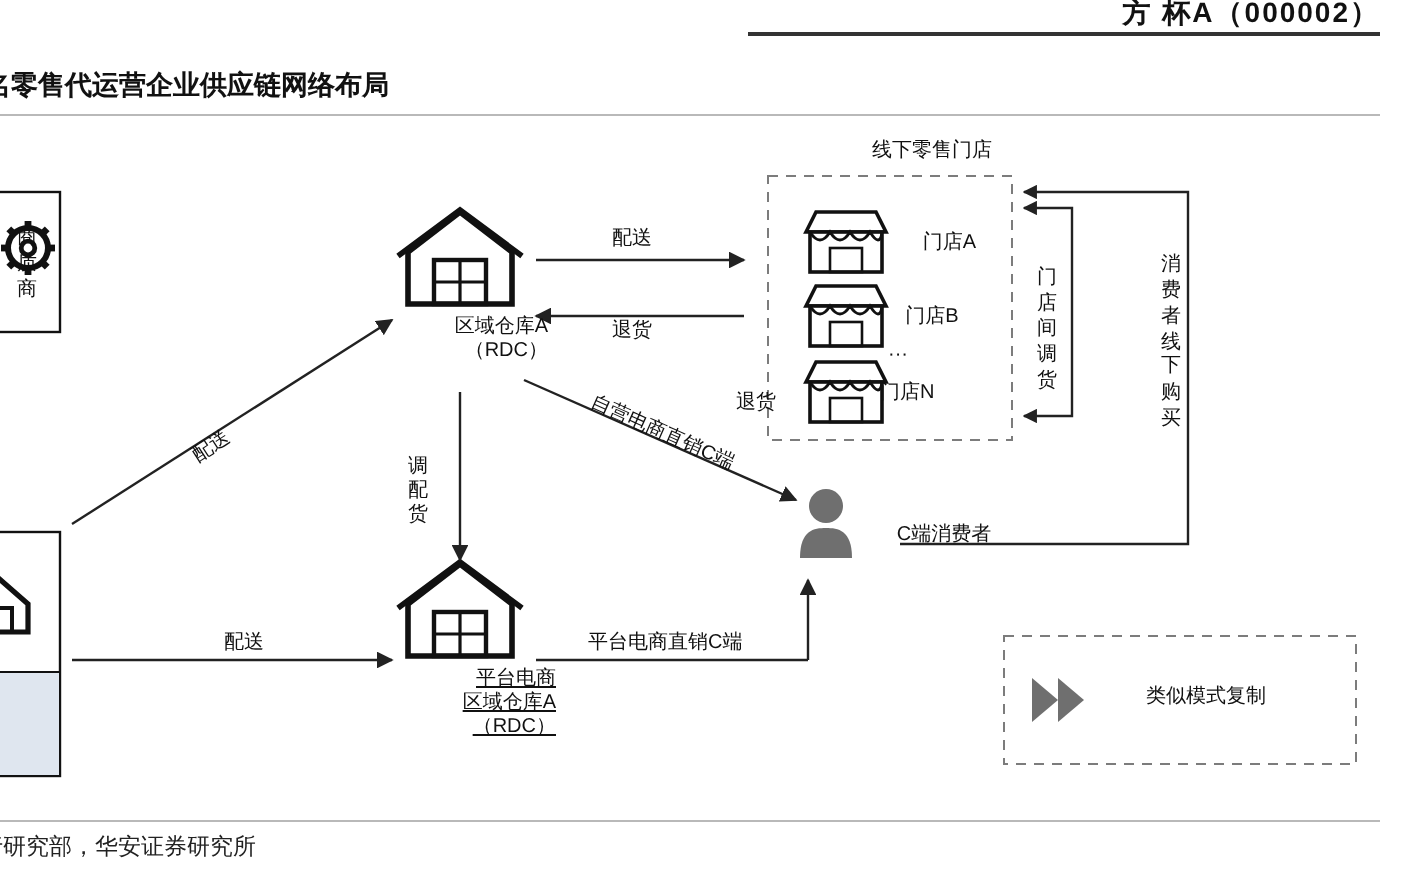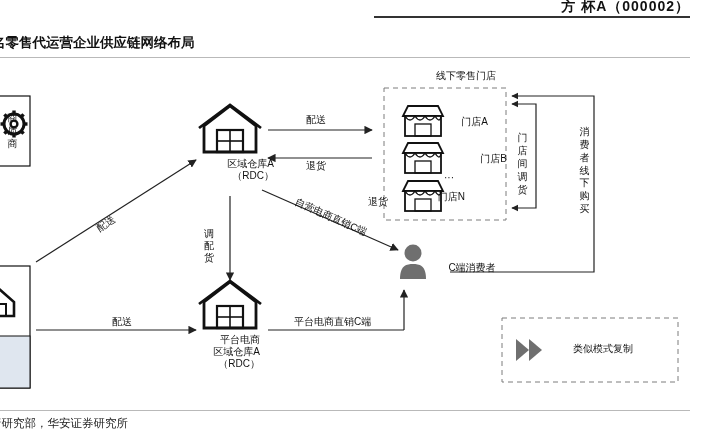--- a/index.html
+++ b/index.html
@@ -230,31 +230,31 @@
   <div class="vert-label" style="left:6px; top:104px;">商
 质
 商</div>
   <div class="node-label" style="left:-62px; top:340px; width:88px; text-align:center;">零售代
 业全国
 C）</div>
 
   <div class="node-label" style="left:188px; top:158px; width:86px;">区域仓库A
 （RDC）</div>
 
-  <div class="node-label" style="left:170px; top:334px; width:90px;">平台电商
+  <div class="node-label" style="left:188px; top:334px; width:90px;text-decoration:underline;">平台电商
 区域仓库A
 （RDC）</div>
 
   <div class="node-label" style="left:432px; top:262px; width:80px; text-align:center;">C端消费者</div>
 
   <div class="node-label" style="left:396px; top:70px; width:100px;">线下零售门店</div>
   <div class="node-label" style="left:444px; top:116px; width:44px; text-align:right;">门店A</div>
-  <div class="node-label" style="left:444px; top:153px; width:44px; text-align:right;margin-left:19px;">门店B</div>
+  <div class="node-label" style="left:444px; top:153px; width:44px; text-align:center;">门店B</div>
   <div class="node-label" style="left:444px; top:172px; width:44px; text-align:left;">···</div>
-  <div class="node-label" style="left:421px; top:191px; width:44px; text-align:right;">门店N</div>
+  <div class="node-label" style="left:440px; top:191px; width:44px; text-align:left;">门店N</div>
 
   <div class="node-label" style="left:548px; top:343px; width:110px; text-align:center;">类似模式复制</div>
 
   <div class="edge-label" style="left:306px; top:114px;">配送</div>
   <div class="edge-label" style="left:306px; top:160px;">退货</div>
 
   <div class="edge-label" style="left:96px; top:218px; transform:rotate(-33deg);">配送</div>
   <div class="edge-label" style="left:112px; top:316px;">配送</div>
 
   <div class="edge-label" style="left:204px; top:228px; text-align:center;">调

